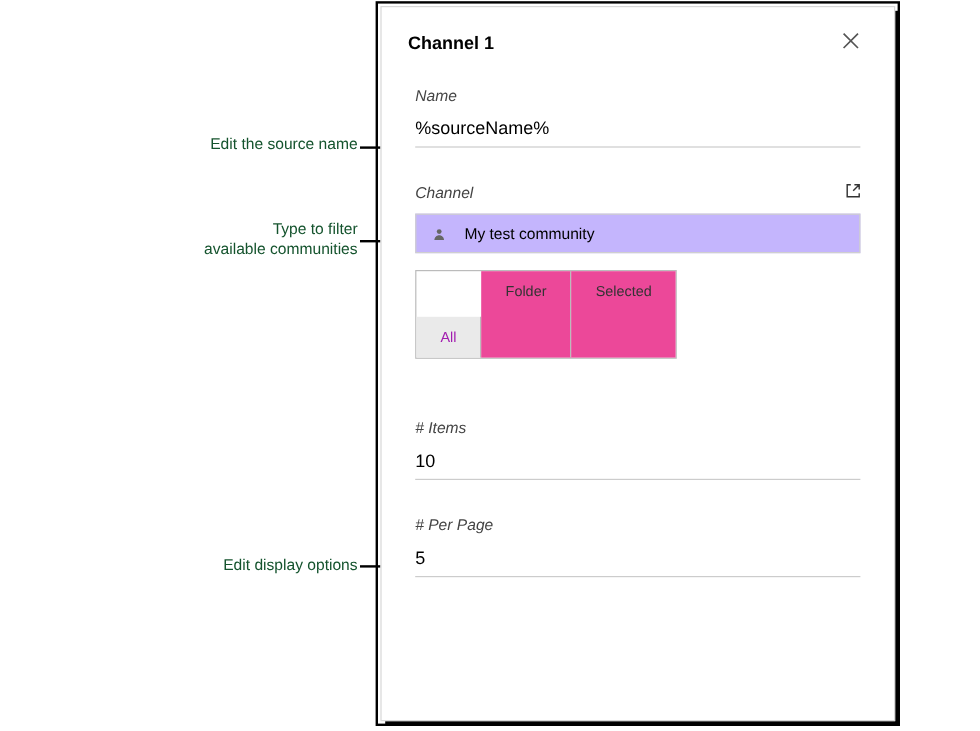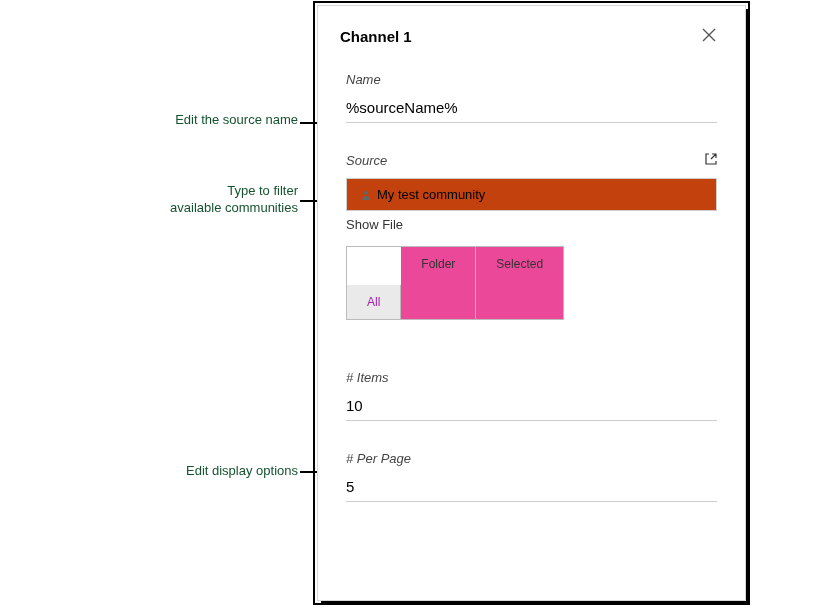--- a/index.html
+++ b/index.html
@@ -86,28 +86,28 @@
 
   .ext-link {
     font-size: 13px;
     cursor: pointer;
     color: #333;
   }
 
   .source-input-wrap { position: relative; }
 
   .dropdown-item {
-    background: #c2410c;
+    background: #c4b5fd;
     border: 1px solid #cfcfcf;
     padding: 8px 12px;
     margin-top: 8px;
     font-size: 13px;
     display: flex;
     align-items: center;
-    gap: 4px;
+    gap: 14px;
     cursor: pointer;
   }
   .dropdown-icon {
     width: 14px; height: 14px;
     display: inline-flex;
     align-items: center; justify-content: center;
     color: #555;
   }
 
   .sub-label {
@@ -163,37 +163,36 @@
     </div>
   </div>
 
   <div class="field-group">
     <div class="field-label">Name</div>
     <input class="field-input" type="text" value="%sourceName%" style="">
   </div>
 
   <div class="field-group">
     <div class="field-label">
-      <span>Source</span>
+      <span>Channel</span>
       <span class="ext-link">
         <svg width="12" height="12" viewBox="0 0 12 12">
             <path d="M4 1H1v10h10V8M6 6l5-5M7 1h4v4" stroke="#333" stroke-width="1.2" fill="none"></path>
           </svg>
       </span>
     </div>
     <div class="dropdown-item">
       <span class="dropdown-icon">
         <svg width="12" height="12" viewBox="0 0 12 12">
             <circle cx="6" cy="4" r="2" fill="#666"></circle>
             <path d="M2 11c0-2.2 1.8-4 4-4s4 1.8 4 4" fill="#666"></path>
           </svg>
       </span>
       <span>My test community</span>
     </div>
-    <div class="sub-label">Show File</div>
 
     <div class="seg-control">
       <div class="seg active">All</div>
       <div class="seg">Folder</div>
       <div class="seg">Selected</div>
     </div>
   </div>
 
   <div style="height:20px;"></div>
 

